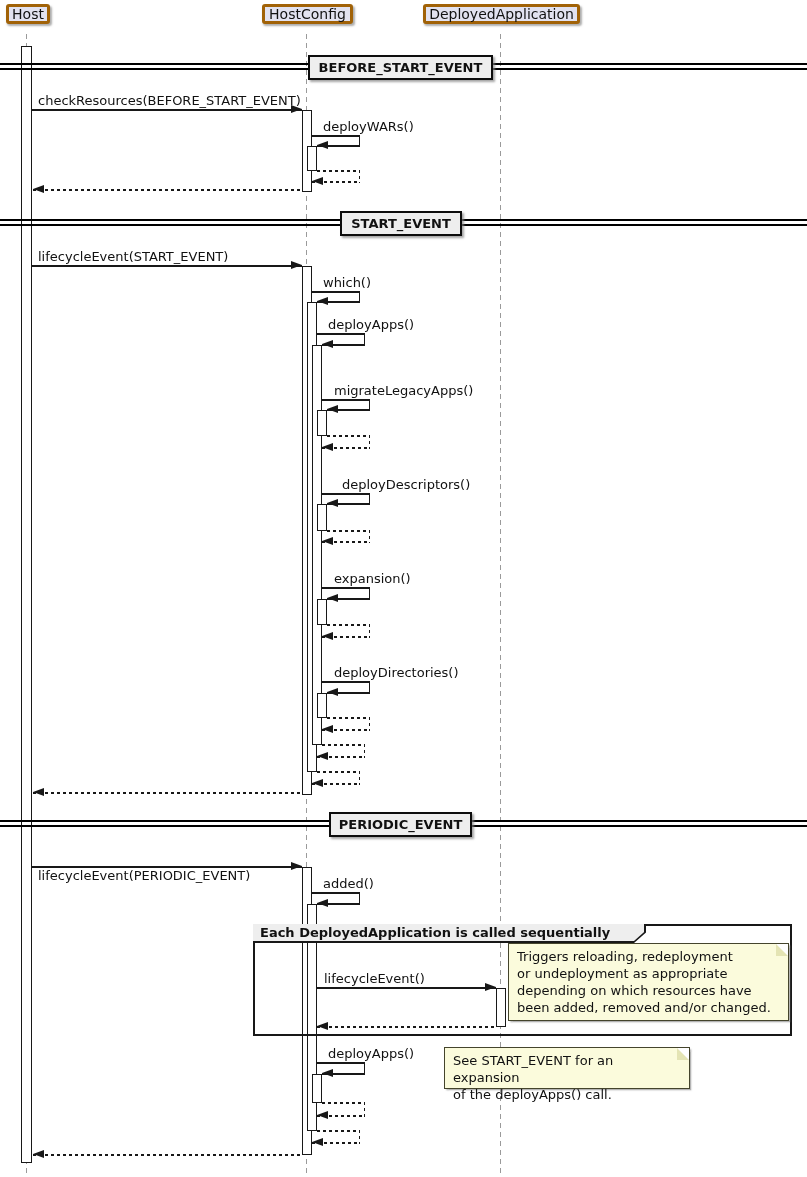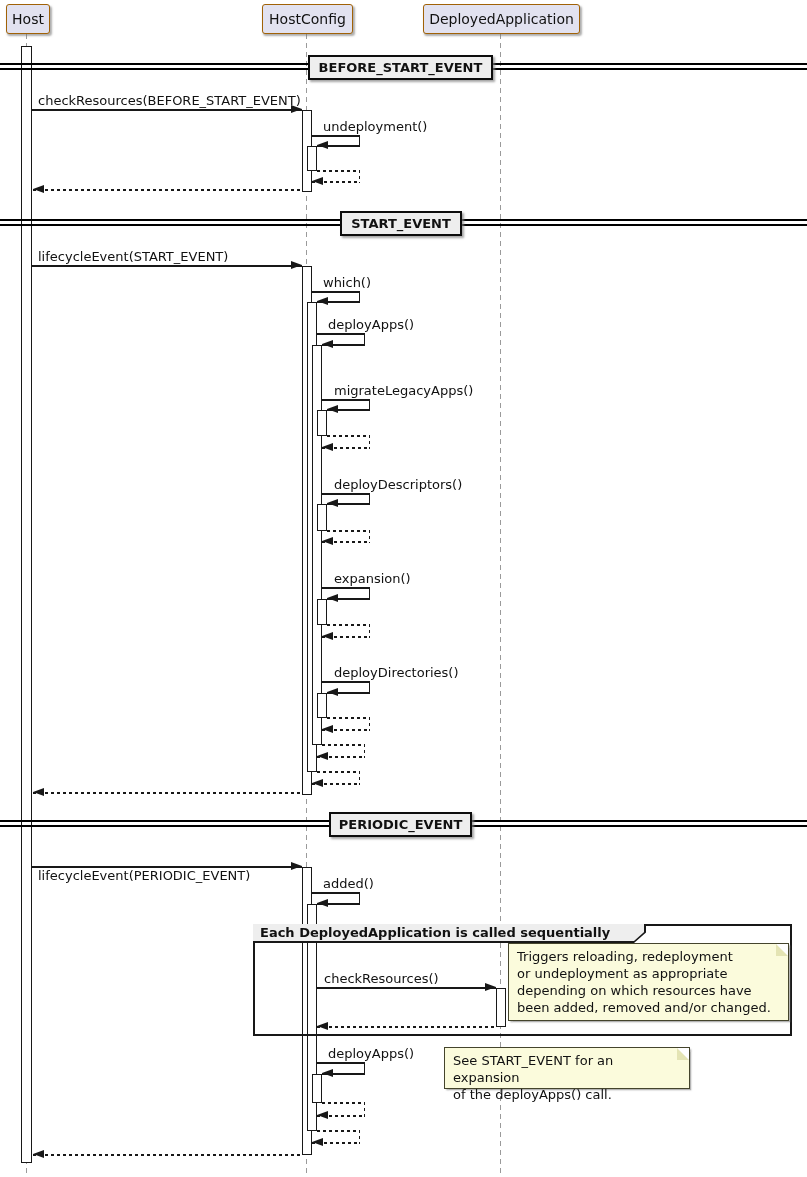--- a/index.html
+++ b/index.html
@@ -1,21 +1,21 @@
 <!DOCTYPE html>
 <html><head>
 <meta charset="utf-8">
 <style>
   html,body{margin:0;padding:0;background:#fff;}
   #canvas{position:relative;width:807px;height:1177px;background:#fff;overflow:hidden;
           font-family:"DejaVu Sans","Liberation Sans",sans-serif;color:#111;}
   
   .ll{position:absolute;width:1px;background:repeating-linear-gradient(180deg,#9a9a9a 0 5px,transparent 5px 9px);}
   
-  .pbox{position:absolute;height:30px;background:#E2E2F0;border:1px solid #a16207;border-radius:3px;
+  .pbox{position:absolute;height:20px;background:#E2E2F0;border:3px solid #a16207;border-radius:3px;
         display:flex;align-items:center;justify-content:center;font-size:14px;
         box-shadow:1.5px 2px 2px rgba(120,120,120,.6);box-sizing:border-box;}
   
   .act{position:absolute;width:10px;background:#fff;border:1px solid #181818;box-sizing:border-box;}
   
   .hl{position:absolute;height:1.5px;background:#181818;}
   .hd{position:absolute;height:1.5px;background:repeating-linear-gradient(90deg,#181818 0 3px,transparent 3px 6px);}
   .vl{position:absolute;width:1.5px;background:#181818;}
   .vd{position:absolute;width:1.5px;background:repeating-linear-gradient(180deg,#181818 0 3px,transparent 3px 6px);}
   
@@ -64,21 +64,21 @@
   <div class="act" style="left:317px;top:693px;height:25px"></div>
   <div class="act" style="left:302px;top:867px;height:288px"></div>
   <div class="act" style="left:307px;top:904px;height:227px"></div>
   <div class="act" style="left:312px;top:1074px;height:29px"></div>
   <div class="act" style="left:496px;top:988px;height:39px"></div>
 
   <div class="lbl" style="left:38px;top:93px">checkResources(BEFORE_START_EVENT)</div>
   <div class="hl" style="left:32px;top:109px;width:270px"></div>
   <div class="ar" style="left:291px;top:105px"></div>
 
-  <div class="lbl" style="left:323px;top:119px">undeployment()</div>
+  <div class="lbl" style="left:323px;top:119px">deployWARs()</div>
   <div class="hl" style="left:312px;top:135px;width:48px"></div>
   <div class="vl" style="left:358.5px;top:135px;height:11.5px"></div>
   <div class="hl" style="left:317px;top:145px;width:43px"></div>
   <div class="al" style="left:317px;top:141px"></div>
 
   <div class="hd" style="left:317px;top:170px;width:43px"></div>
   <div class="vd" style="left:358.5px;top:170px;height:12.5px"></div>
   <div class="hd" style="left:312px;top:181px;width:48px"></div>
   <div class="al" style="left:312px;top:177px"></div>
 
@@ -104,21 +104,21 @@
   <div class="lbl" style="left:334px;top:383px">migrateLegacyApps()</div>
   <div class="hl" style="left:322px;top:399px;width:48px"></div>
   <div class="vl" style="left:368.5px;top:399px;height:11.5px"></div>
   <div class="hl" style="left:327px;top:409px;width:43px"></div>
   <div class="al" style="left:327px;top:405px"></div>
   <div class="hd" style="left:327px;top:435px;width:43px"></div>
   <div class="vd" style="left:368.5px;top:435px;height:13.5px"></div>
   <div class="hd" style="left:322px;top:447px;width:48px"></div>
   <div class="al" style="left:322px;top:443px"></div>
 
-  <div class="lbl" style="left:334px;top:477px">deployDescriptors()</div>
+  <div class="lbl" style="left:342px;top:477px">deployDescriptors()</div>
   <div class="hl" style="left:322px;top:493px;width:48px"></div>
   <div class="vl" style="left:368.5px;top:493px;height:11.5px"></div>
   <div class="hl" style="left:327px;top:503px;width:43px"></div>
   <div class="al" style="left:327px;top:499px"></div>
   <div class="hd" style="left:327px;top:530px;width:43px"></div>
   <div class="vd" style="left:368.5px;top:530px;height:12.5px"></div>
   <div class="hd" style="left:322px;top:541px;width:48px"></div>
   <div class="al" style="left:322px;top:537px"></div>
 
   <div class="lbl" style="left:334px;top:571px">expansion()</div>
@@ -157,21 +157,21 @@
   <div class="lbl" style="left:38px;top:868px">lifecycleEvent(PERIODIC_EVENT)</div>
   <div class="hl" style="left:32px;top:866px;width:270px"></div>
   <div class="ar" style="left:291px;top:862px"></div>
 
   <div class="lbl" style="left:323px;top:876px">added()</div>
   <div class="hl" style="left:312px;top:892px;width:48px"></div>
   <div class="vl" style="left:358.5px;top:892px;height:12.5px"></div>
   <div class="hl" style="left:317px;top:903px;width:43px"></div>
   <div class="al" style="left:317px;top:899px"></div>
 
-  <div class="lbl" style="left:324px;top:971px">checkResources()</div>
+  <div class="lbl" style="left:324px;top:971px">lifecycleEvent()</div>
   <div class="hl" style="left:317px;top:987px;width:179px"></div>
   <div class="ar" style="left:485px;top:983px"></div>
 
   <div class="hd" style="left:317px;top:1026px;width:179px"></div>
   <div class="al" style="left:317px;top:1022px"></div>
 
   <div class="lbl" style="left:328px;top:1046px">deployApps()</div>
   <div class="hl" style="left:317px;top:1062px;width:48px"></div>
   <div class="vl" style="left:363.5px;top:1062px;height:12.5px"></div>
   <div class="hl" style="left:322px;top:1073px;width:43px"></div>

